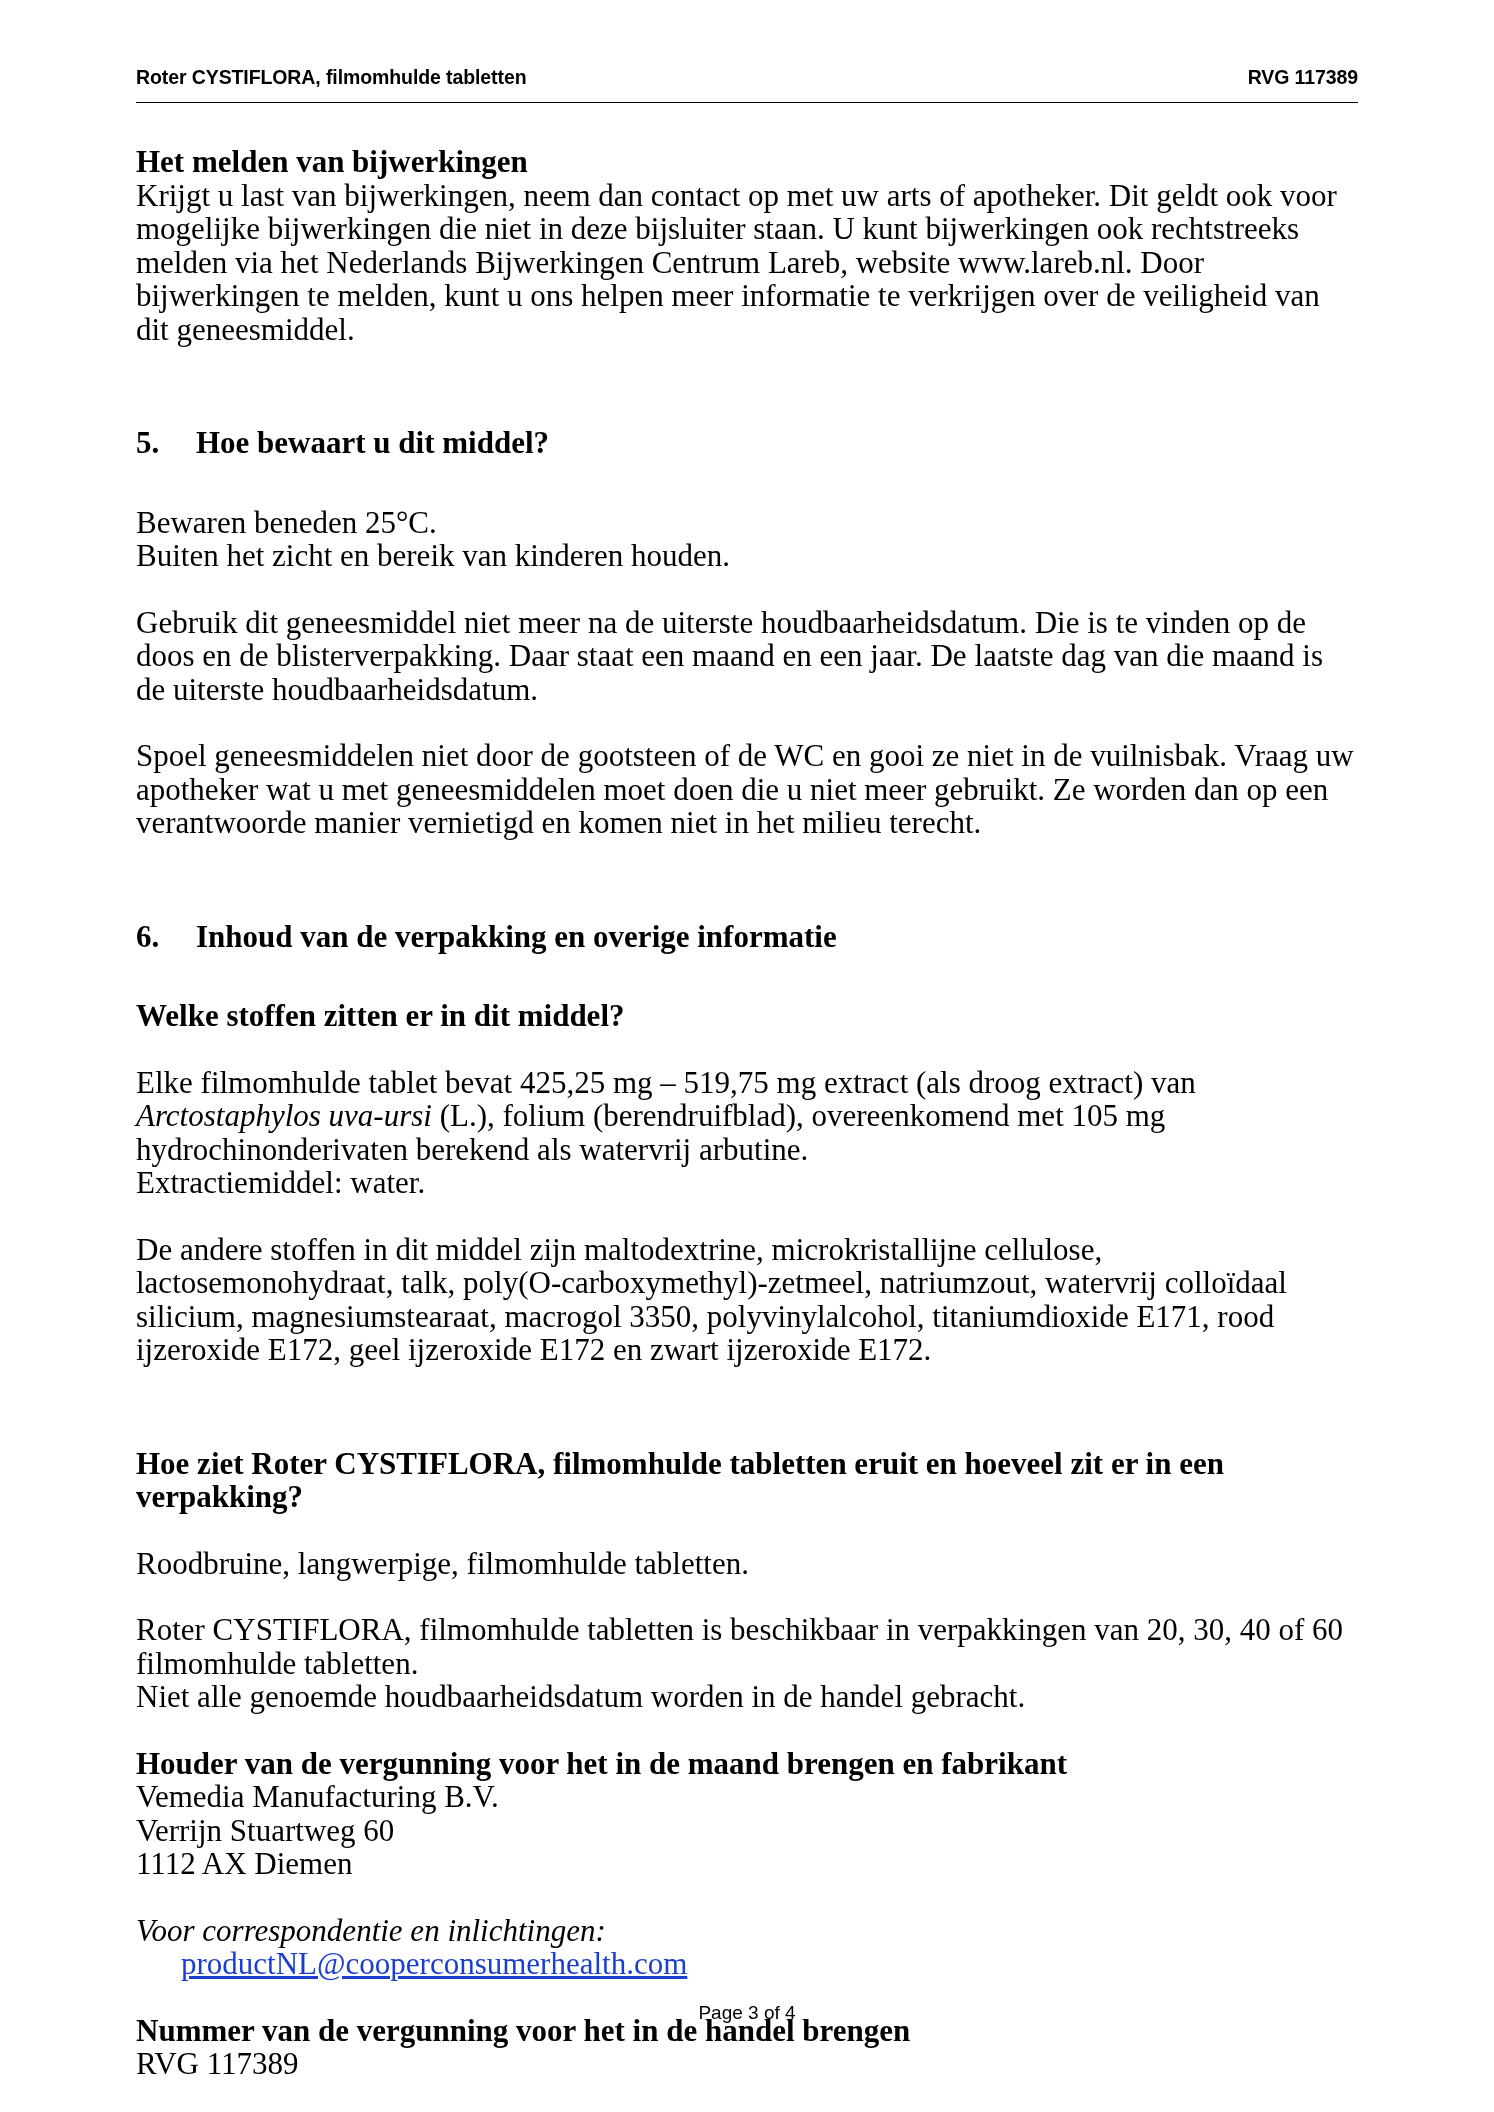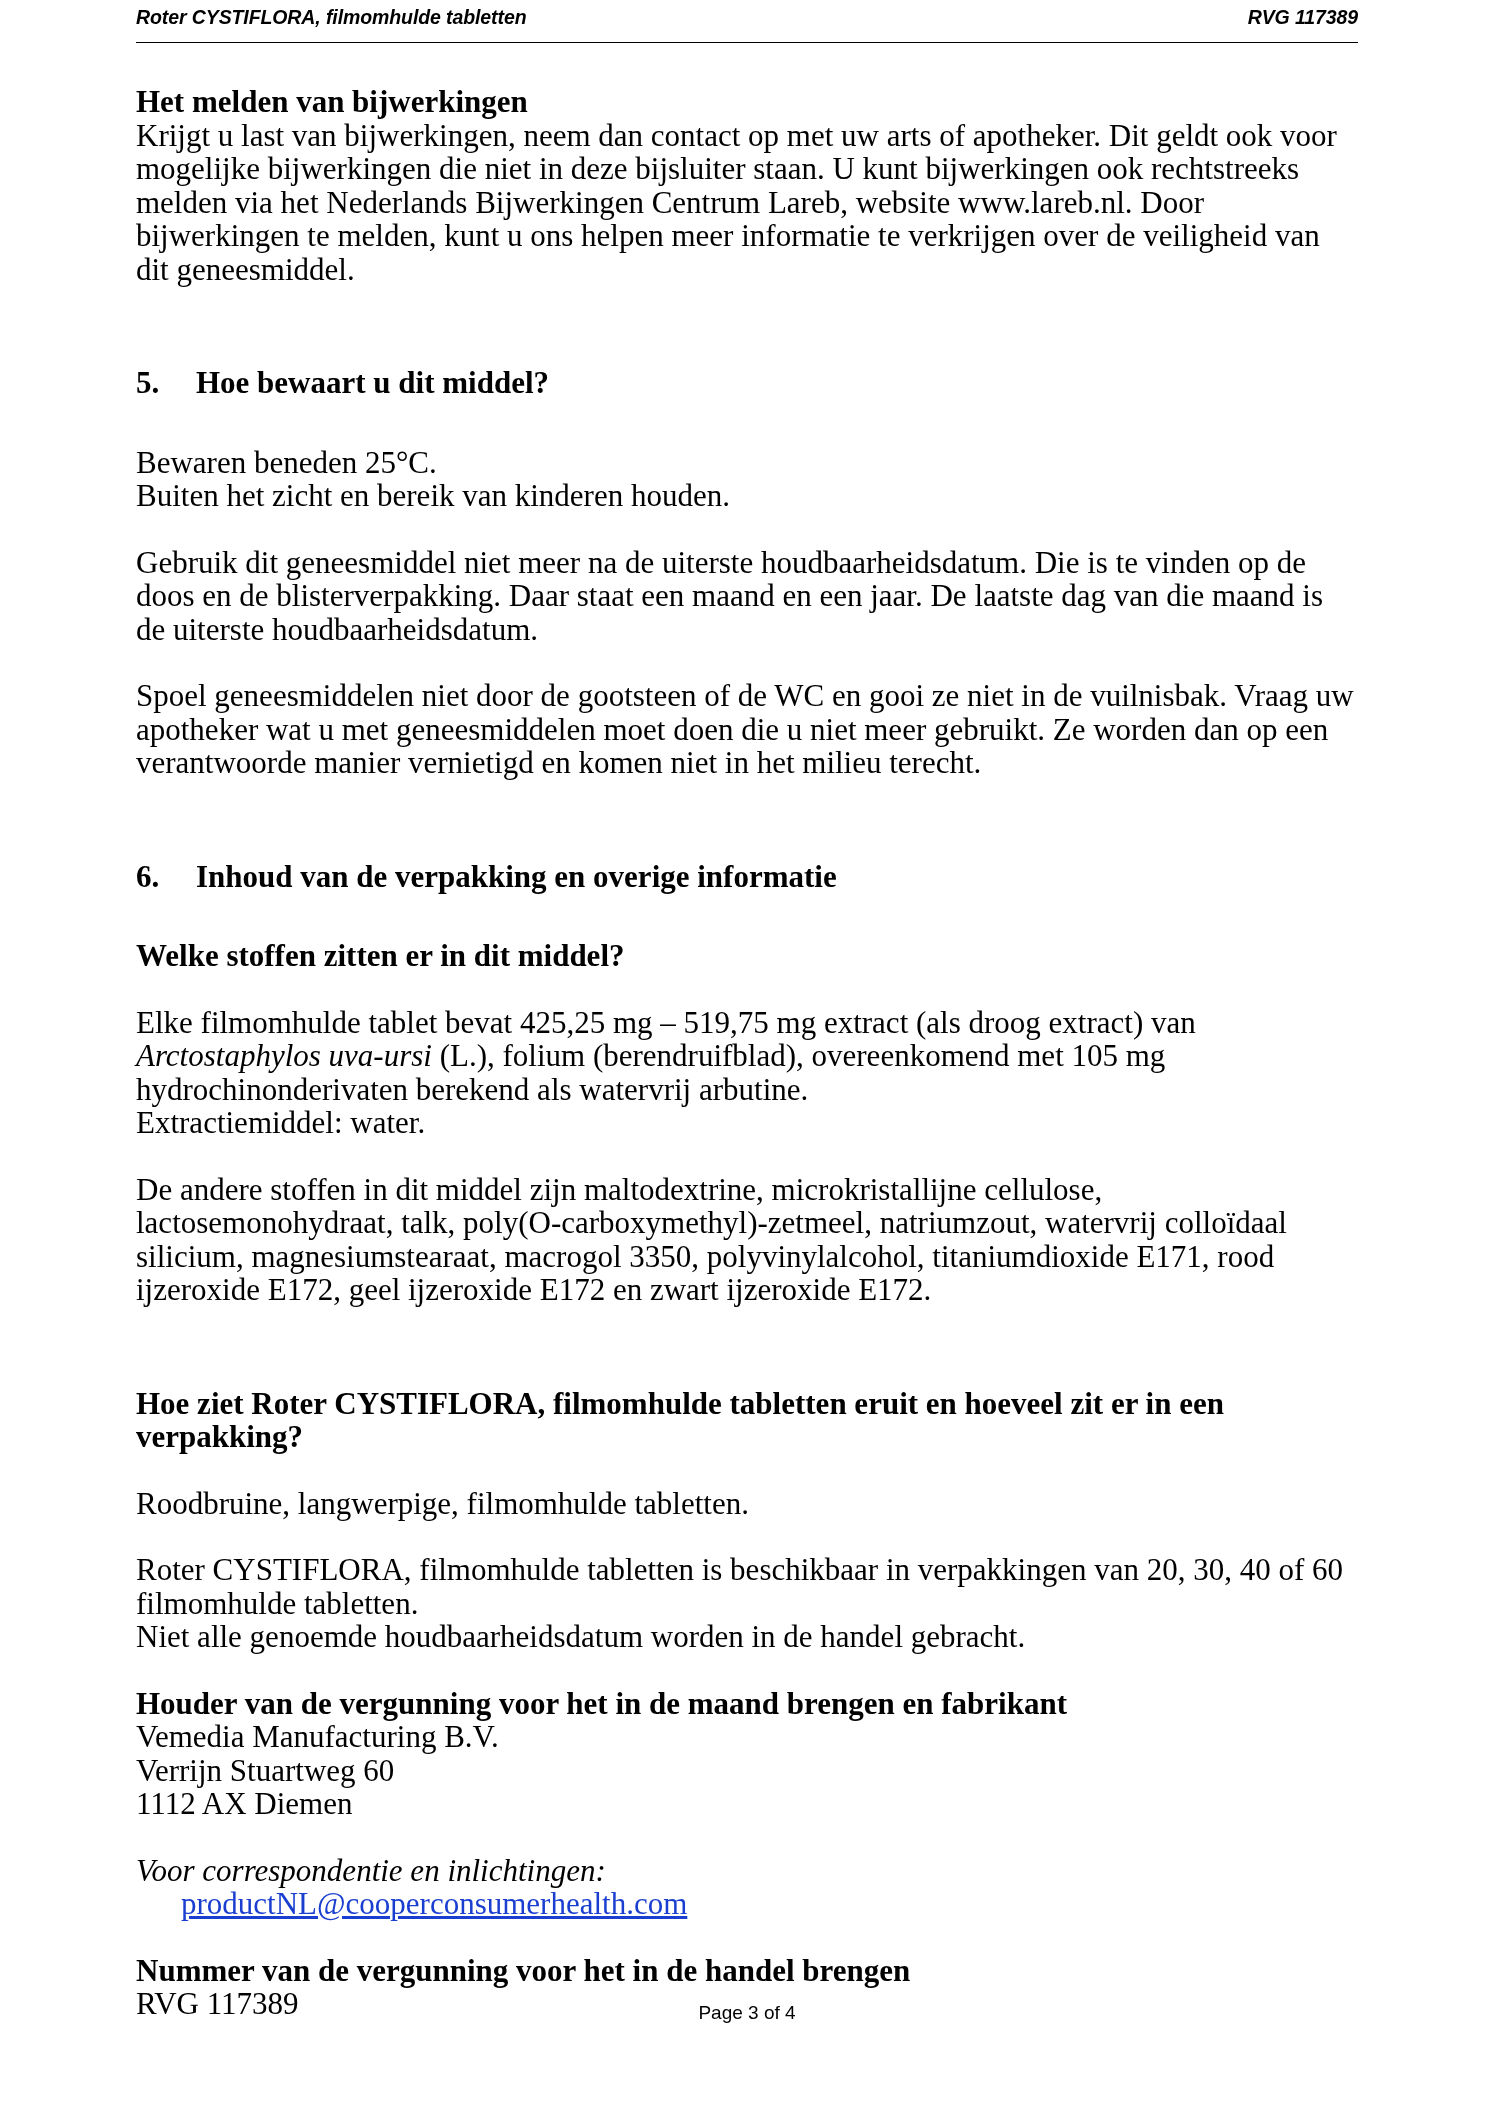--- a/index.html
+++ b/index.html
@@ -18,21 +18,21 @@
   .page {
     position: relative;
     width: 1494px;
     height: 2112px;
     box-sizing: border-box;
     padding: 0 136px;
   }
 
   
   .header {
-    font-style: italic;
+    padding-top: 60px;
   }
   .header-row {
     display: flex;
     justify-content: space-between;
     align-items: baseline;
     font-family: "Liberation Sans", "DejaVu Sans", sans-serif;
     font-weight: bold;
     font-size: 19.5px;
     line-height: 34px;
     letter-spacing: -0.1px;

